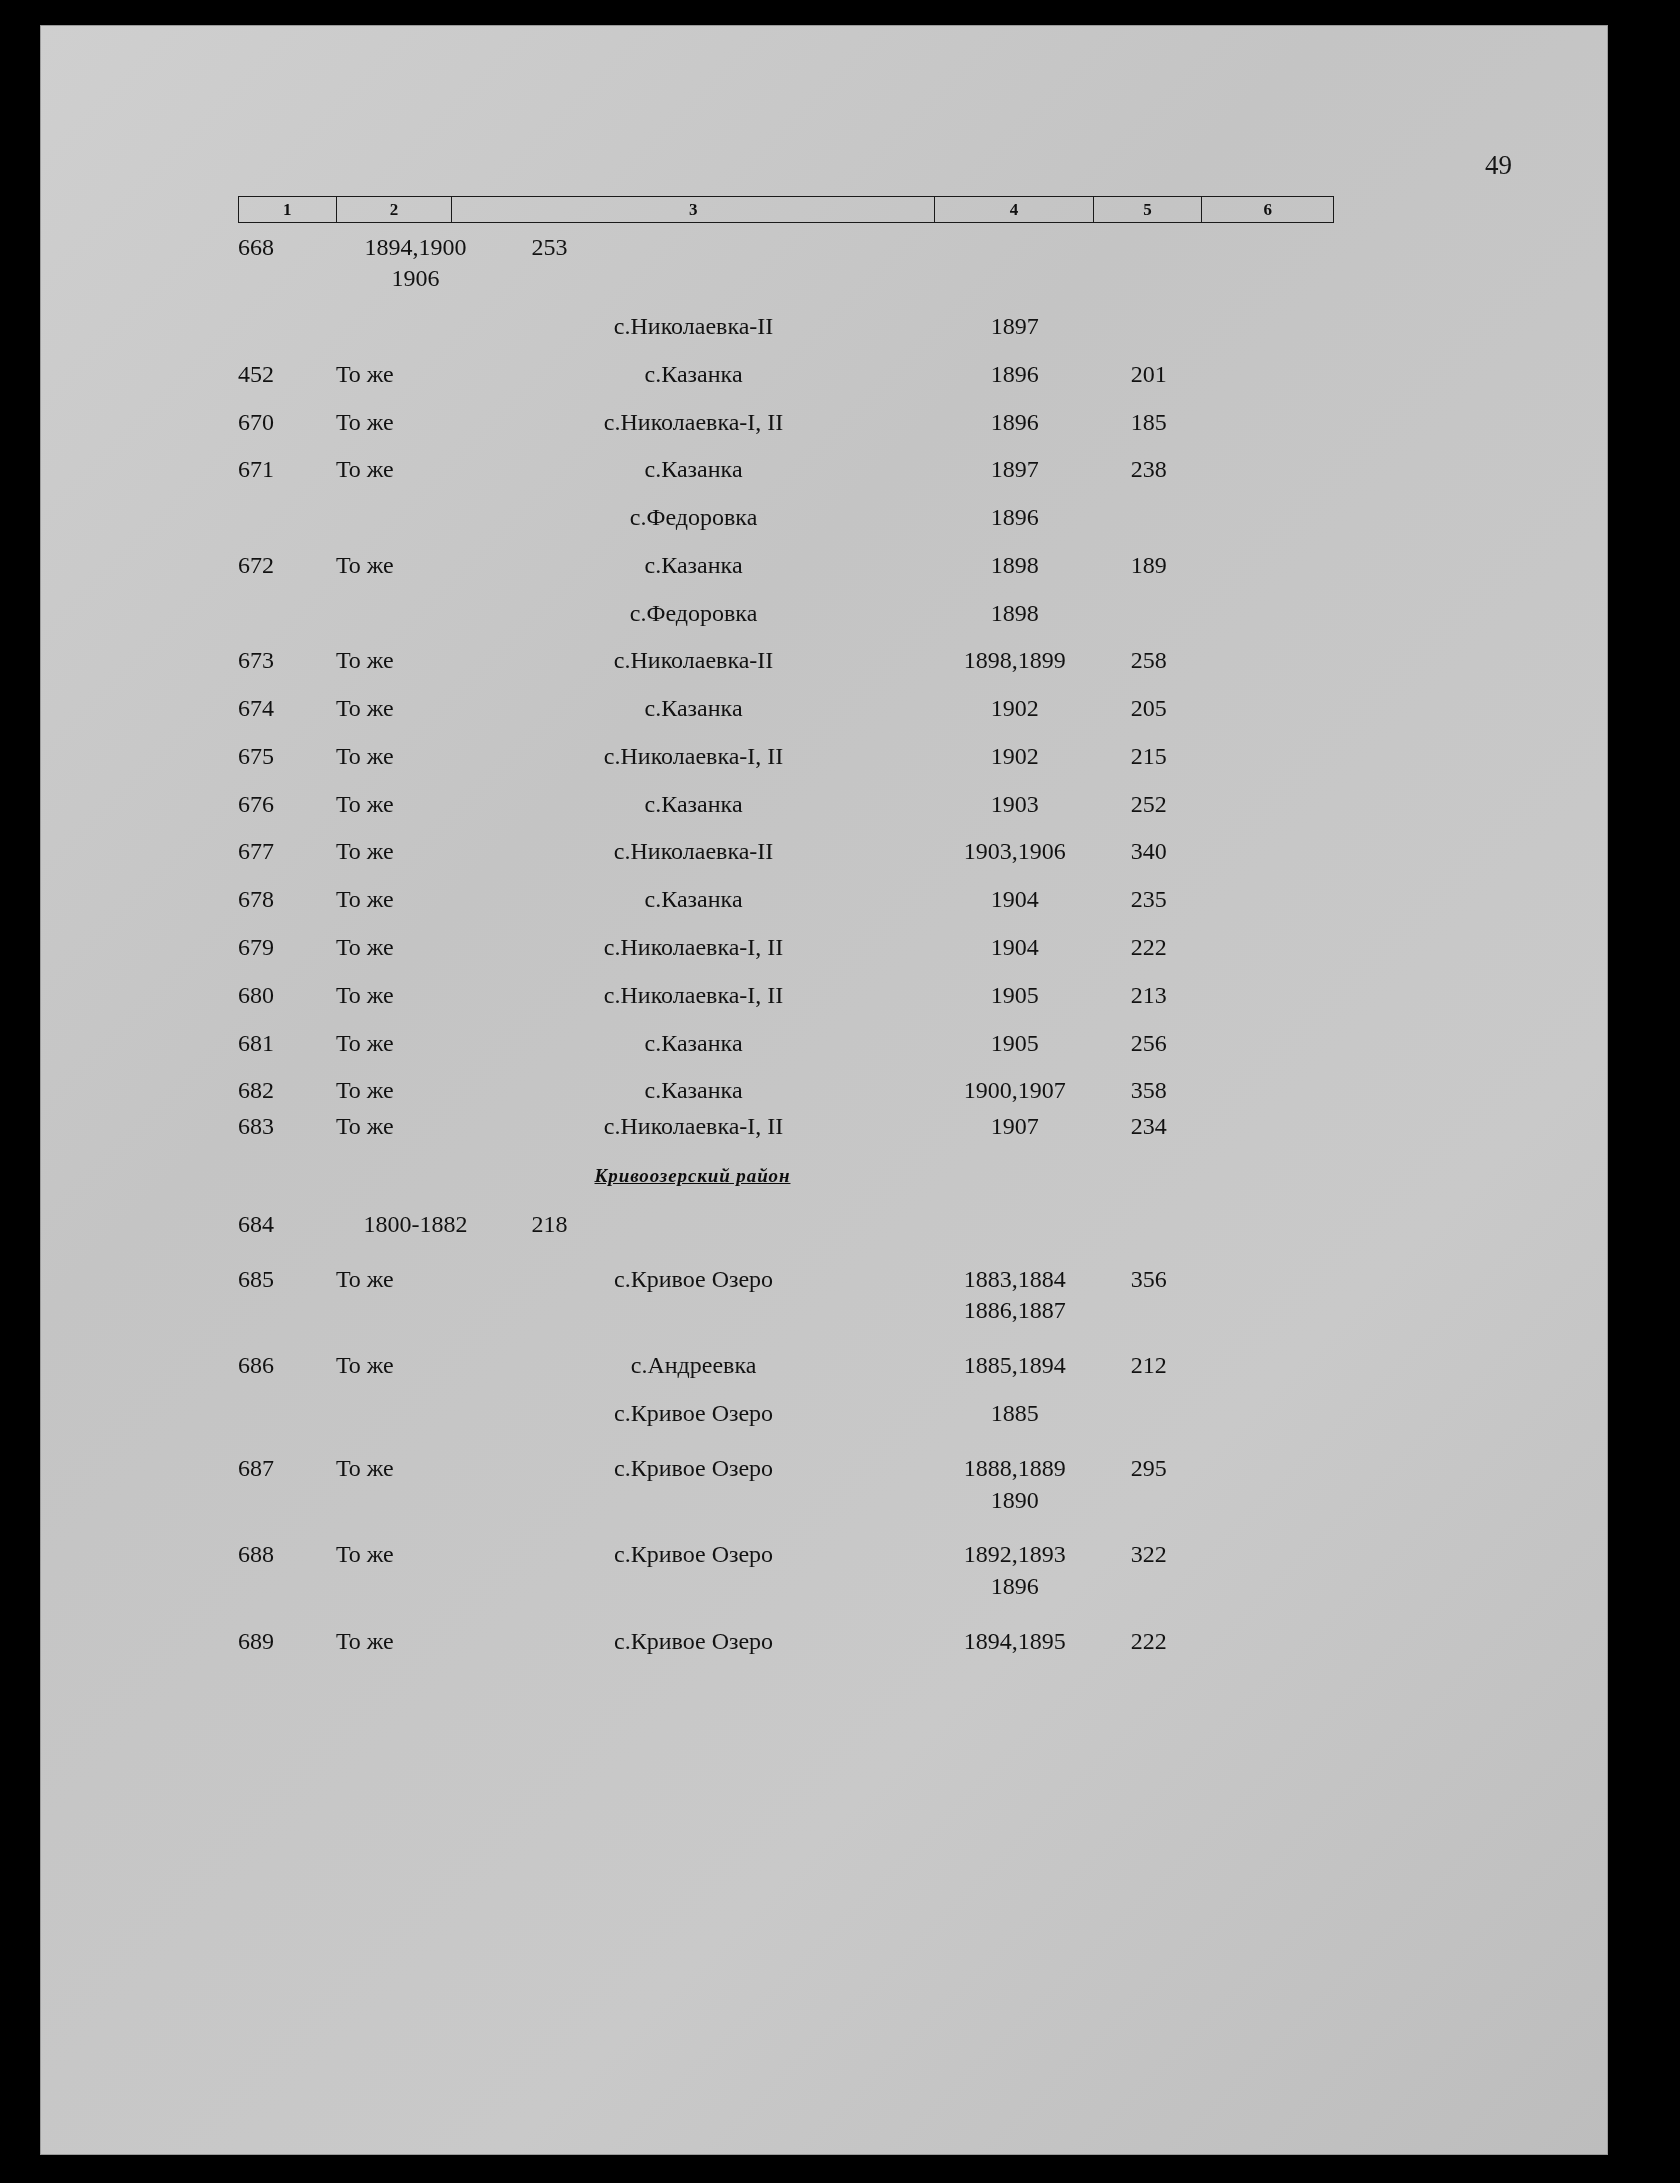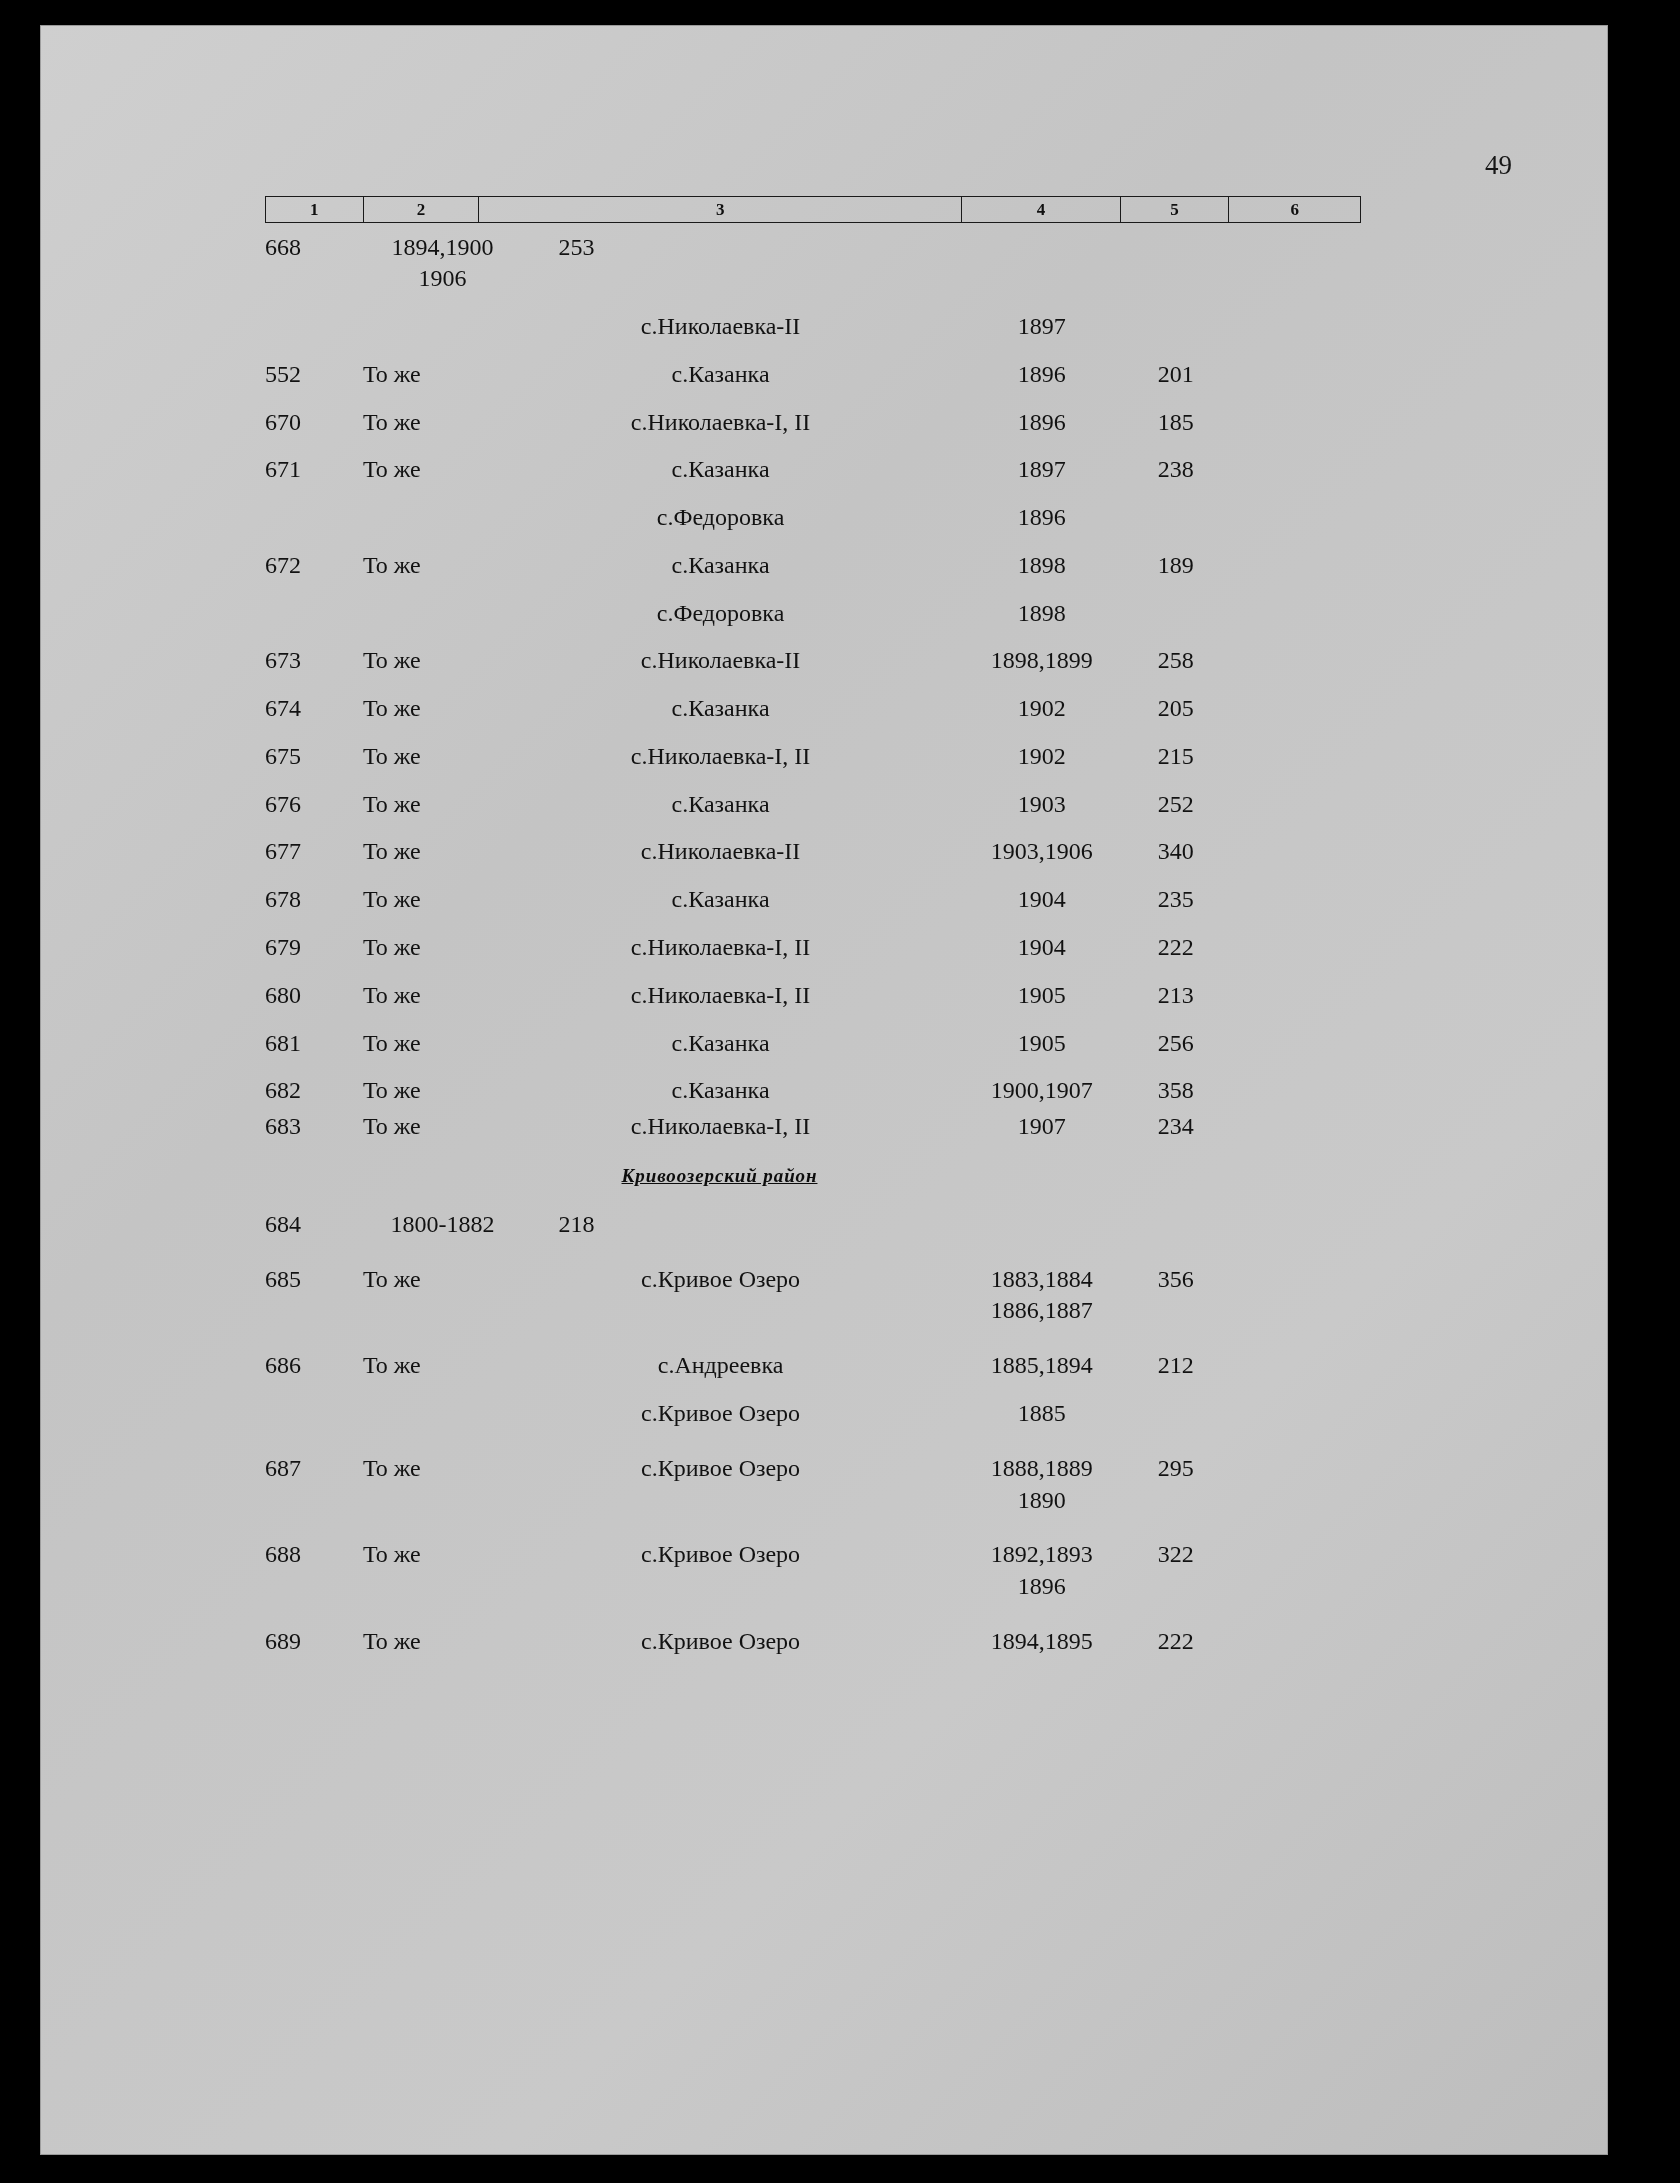--- a/index.html
+++ b/index.html
@@ -20,21 +20,20 @@
     width: 1568px;
     height: 2130px;
     background: #c8c8c8;
     background: linear-gradient(135deg, #cfcfcf 0%, #c4c4c4 35%, #c9c9c9 70%, #bdbdbd 100%);
     box-shadow: 0 0 0 0.9px #9a9a9a inset;
   }
   .page-inner {
     position: absolute;
     left: 0; top: 0; right: 0; bottom: 0;
     overflow: hidden;
-    margin-left: 27px;
   }
   .page-number {
     position: absolute;
     right: 96px;
     top: 125px;
     font-size: 27px;
     color: #161616;
   }
   
   .col-header {
@@ -144,21 +143,21 @@
         <div class="col col-num"></div>
         <div class="col col-kind"></div>
         <div class="col col-title">с.Николаевка-II</div>
         <div class="col col-years">1897</div>
         <div class="col col-pages"></div>
         <div class="col col-last"></div>
       </div>
       <div class="spacer-sm"></div>
 
       <div class="row">
-        <div class="col col-num">552</div>
+        <div class="col col-num">452</div>
         <div class="col col-kind">То же</div>
         <div class="col col-title">с.Казанка</div>
         <div class="col col-years">1896</div>
         <div class="col col-pages">201</div>
         <div class="col col-last"></div>
       </div>
       <div class="spacer-sm"></div>
 
       <div class="row">
         <div class="col col-num">670</div>

